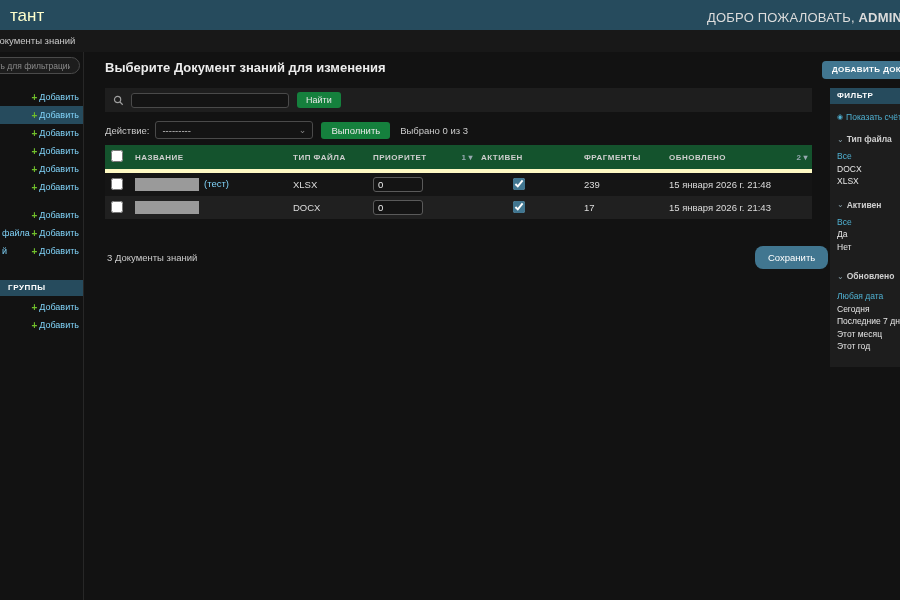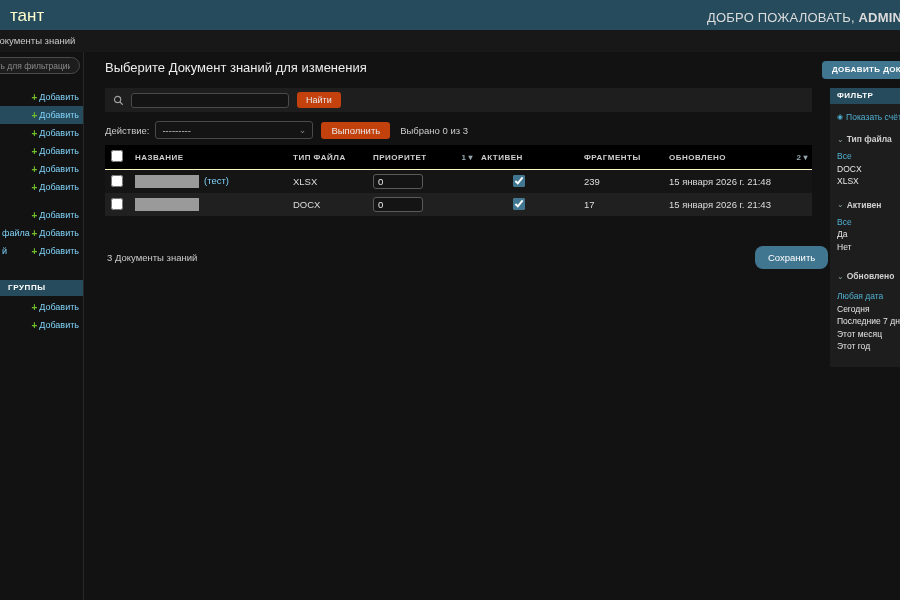--- a/index.html
+++ b/index.html
@@ -31,38 +31,38 @@
   .srow { height: 18px; display: flex; align-items: center; justify-content: flex-end; padding-right: 4px; position: relative; }
   .srow.selected { background: #264b5d; }
   .srow.gap-a { margin-top: 10px; }
   .slabel { position: absolute; left: 2px; color: #81d4fa; font-size: 9px; white-space: nowrap; }
   .addlink { font-size: 9px; color: #81d4fa; display: flex; align-items: center; gap: 2px; white-space: nowrap; }
   .plus { color: #70bf2b; font-weight: bold; font-size: 10px; }
   .sgroup { margin-top: 20px; height: 16px; line-height: 16px; background: #264b5d; color: #ffffff; font-size: 8px; font-weight: bold; letter-spacing: .6px; padding-left: 8px; }
   .g-rows { margin-top: 2px; }
 
   
-  .page-title { position: absolute; left: 105px; top: 60px; margin: 0; font-size: 13px; font-weight: 400; color: #ececec; }
+  .page-title { position: absolute; left: 105px; top: 60px; margin: 0; font-size: 13px; font-weight: 700; color: #ececec; }
   .addbtn { position: absolute; left: 822px; top: 61px; height: 18px; line-height: 18px; background: #417690; color: #ffffff; font-size: 8px; font-weight: bold; letter-spacing: .4px; padding: 0 10px; border-radius: 4px; white-space: nowrap; }
 
   .toolbar { position: absolute; left: 105px; top: 88px; width: 707px; height: 24px; background: #1e1e1e; display: flex; align-items: center; padding-left: 8px; }
   .search-icon svg { display: block; }
   .searchbox { width: 158px; height: 15px; margin-left: 7px; background: #141414; border: 1px solid #4a4a4a; border-radius: 3px; color: #dddddd; font-size: 9px; padding: 0 5px; }
-  .btn { margin-left: 8px; background: #c2410c; border: none; color: #e8e8e8; font-size: 9px; padding: 3px 9px; border-radius: 3px; cursor: pointer; }
+  .btn { margin-left: 8px; background: #15803d; border: none; color: #e8e8e8; font-size: 9px; padding: 3px 9px; border-radius: 3px; cursor: pointer; }
 
   .actions { position: absolute; left: 105px; top: 119px; width: 707px; height: 22px; display: flex; align-items: center; font-size: 9.5px; color: #cccccc; }
   .actions label { margin-right: 6px; }
   .fake-select { width: 158px; height: 18px; background: #141414; border: 1px solid #4a4a4a; border-radius: 3px; display: flex; align-items: center; justify-content: space-between; padding: 0 6px; color: #cccccc; cursor: pointer; }
   .fake-select .caret { color: #888888; font-size: 9px; }
   .actions .btn { margin-left: 8px; margin-right: 2px; font-size: 9.5px; padding: 3px 10px; }
   .sel-info { margin-left: 8px; }
 
   
   table.results { position: absolute; left: 105px; top: 145px; width: 707px; border-collapse: collapse; table-layout: fixed; }
-  table.results th { background: #000000; color: #cfcfcf; font-size: 8px; font-weight: bold; letter-spacing: .5px; text-align: left; padding: 5px 4px; border-bottom: 1px solid #fef9c3; }
+  table.results th { background: #14532d; color: #cfcfcf; font-size: 8px; font-weight: bold; letter-spacing: .5px; text-align: left; padding: 5px 4px; border-bottom: 4px solid #fef9c3; }
   table.results th.c-cb { padding-left: 6px; }
   table.results td { font-size: 9.5px; color: #dddddd; padding: 4px 4px; height: 17px; overflow: hidden; white-space: nowrap; }
   table.results td.c-cb { padding-left: 6px; }
   tr.odd { background: #151515; }
   tr.even { background: #202020; }
   .hsort { float: right; color: #99aab2; font-size: 8px; display: flex; gap: 2px; align-items: center; }
   .redact { display: inline-block; width: 64px; height: 13px; background: #9a9a9a; vertical-align: middle; margin-right: 5px; }
   .rowlink { color: #81d4fa; font-size: 9.5px; }
   .prio { width: 50px; height: 15px; background: #141414; border: 1px solid #5a5a5a; border-radius: 3px; color: #eeeeee; font-size: 9.5px; padding: 1px 4px; }
   td.c-act input { margin-left: 32px; }

